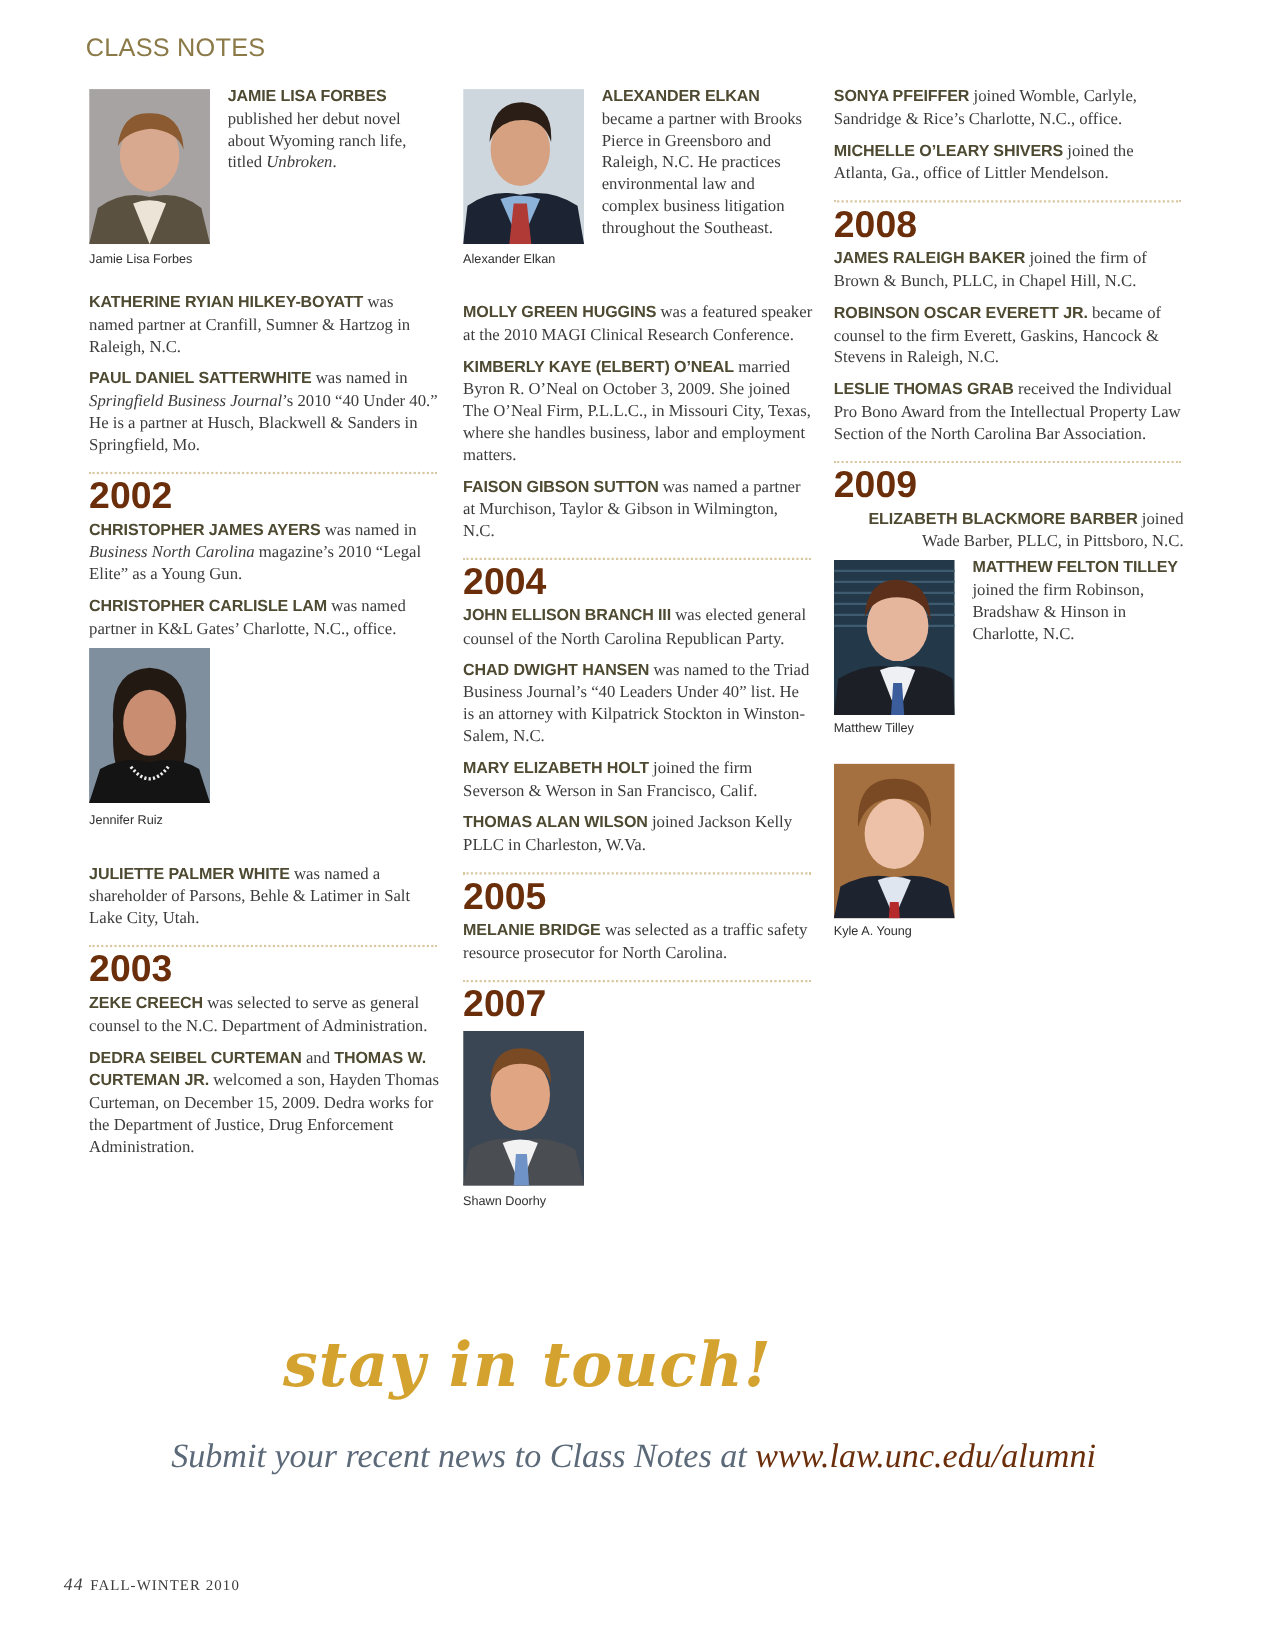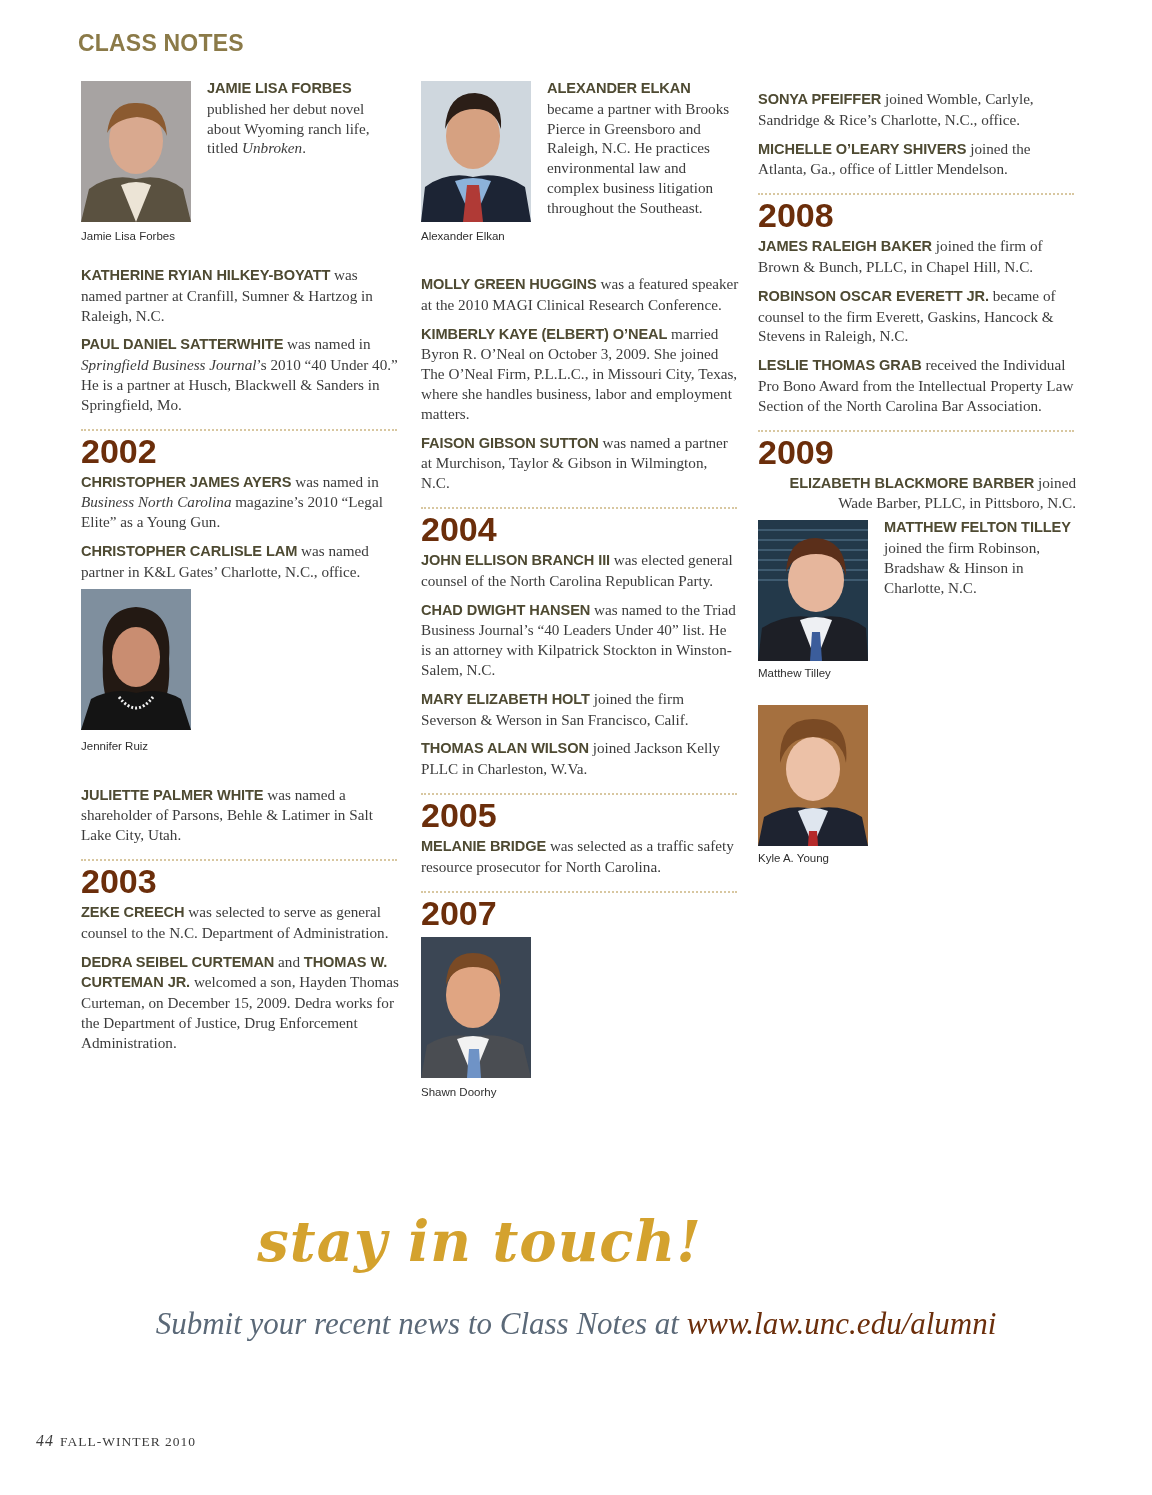--- a/index.html
+++ b/index.html
@@ -1,28 +1,28 @@
 <!DOCTYPE html>
 <html><head>
 <meta charset="utf-8">
 <style>
   * { box-sizing: border-box; margin: 0; padding: 0; }
   html, body { width: 1152px; height: 1495px; background: #ffffff; overflow: hidden; }
   body { position: relative; font-family: "Liberation Serif", "DejaVu Serif", serif; color: #3a3a3a; }
 
   .page-title {
     position: absolute; left: 78px; top: 30px;
-    font-family: "Liberation Sans", sans-serif; font-weight: bold;
+    font-family: "Liberation Sans", sans-serif; font-weight: normal;
     font-size: 23px; color: #8b7a48; letter-spacing: 0.2px;
   }
 
   .col { position: absolute; top: 78px; width: 318px; }
   .col-1 { left: 81px; }
   .col-2 { left: 421px; }
-  .col-3 { left: 758px; margin-top: 11px; }
+  .col-3 { left: 758px; }
 
   .entry { font-size: 15.2px; line-height: 19.8px; color: #3c3c3c; margin-bottom: 9px; }
   .entry .name {
     font-family: "Liberation Sans", sans-serif; font-weight: bold;
     font-size: 14.6px; color: #4e4a32; letter-spacing: -0.1px;
   }
   .entry i { font-style: italic; }
   .entry sup { font-size: 9px; line-height: 0; }
 
   .photo-entry { position: relative; margin-bottom: 9px; }
@@ -51,21 +51,21 @@
     font-size: 56px; color: #d4a22e; letter-spacing: 1px;
   }
   .submit {
     position: absolute; left: 0; width: 1152px; top: 1306px; text-align: center;
     font-family: "Liberation Serif", serif; font-style: italic;
     font-size: 31px; color: #5b6978;
   }
   .submit .url { color: #6b2e0b; text-align: center; }
 
   .footer {
-    position: absolute; left: 36px; top: 1432px;
+    position: absolute; left: 58px; top: 1432px;
     font-family: "Liberation Serif", serif; font-size: 13.5px; color: #3c3c3c; letter-spacing: 1px;
   }
   .footer .pg { font-style: italic; font-size: 16px; margin-right: 6px; }
 </style>
 </head>
 <body>
 
 <h1 class="page-title">CLASS NOTES</h1>
 
 <div class="col col-1">

